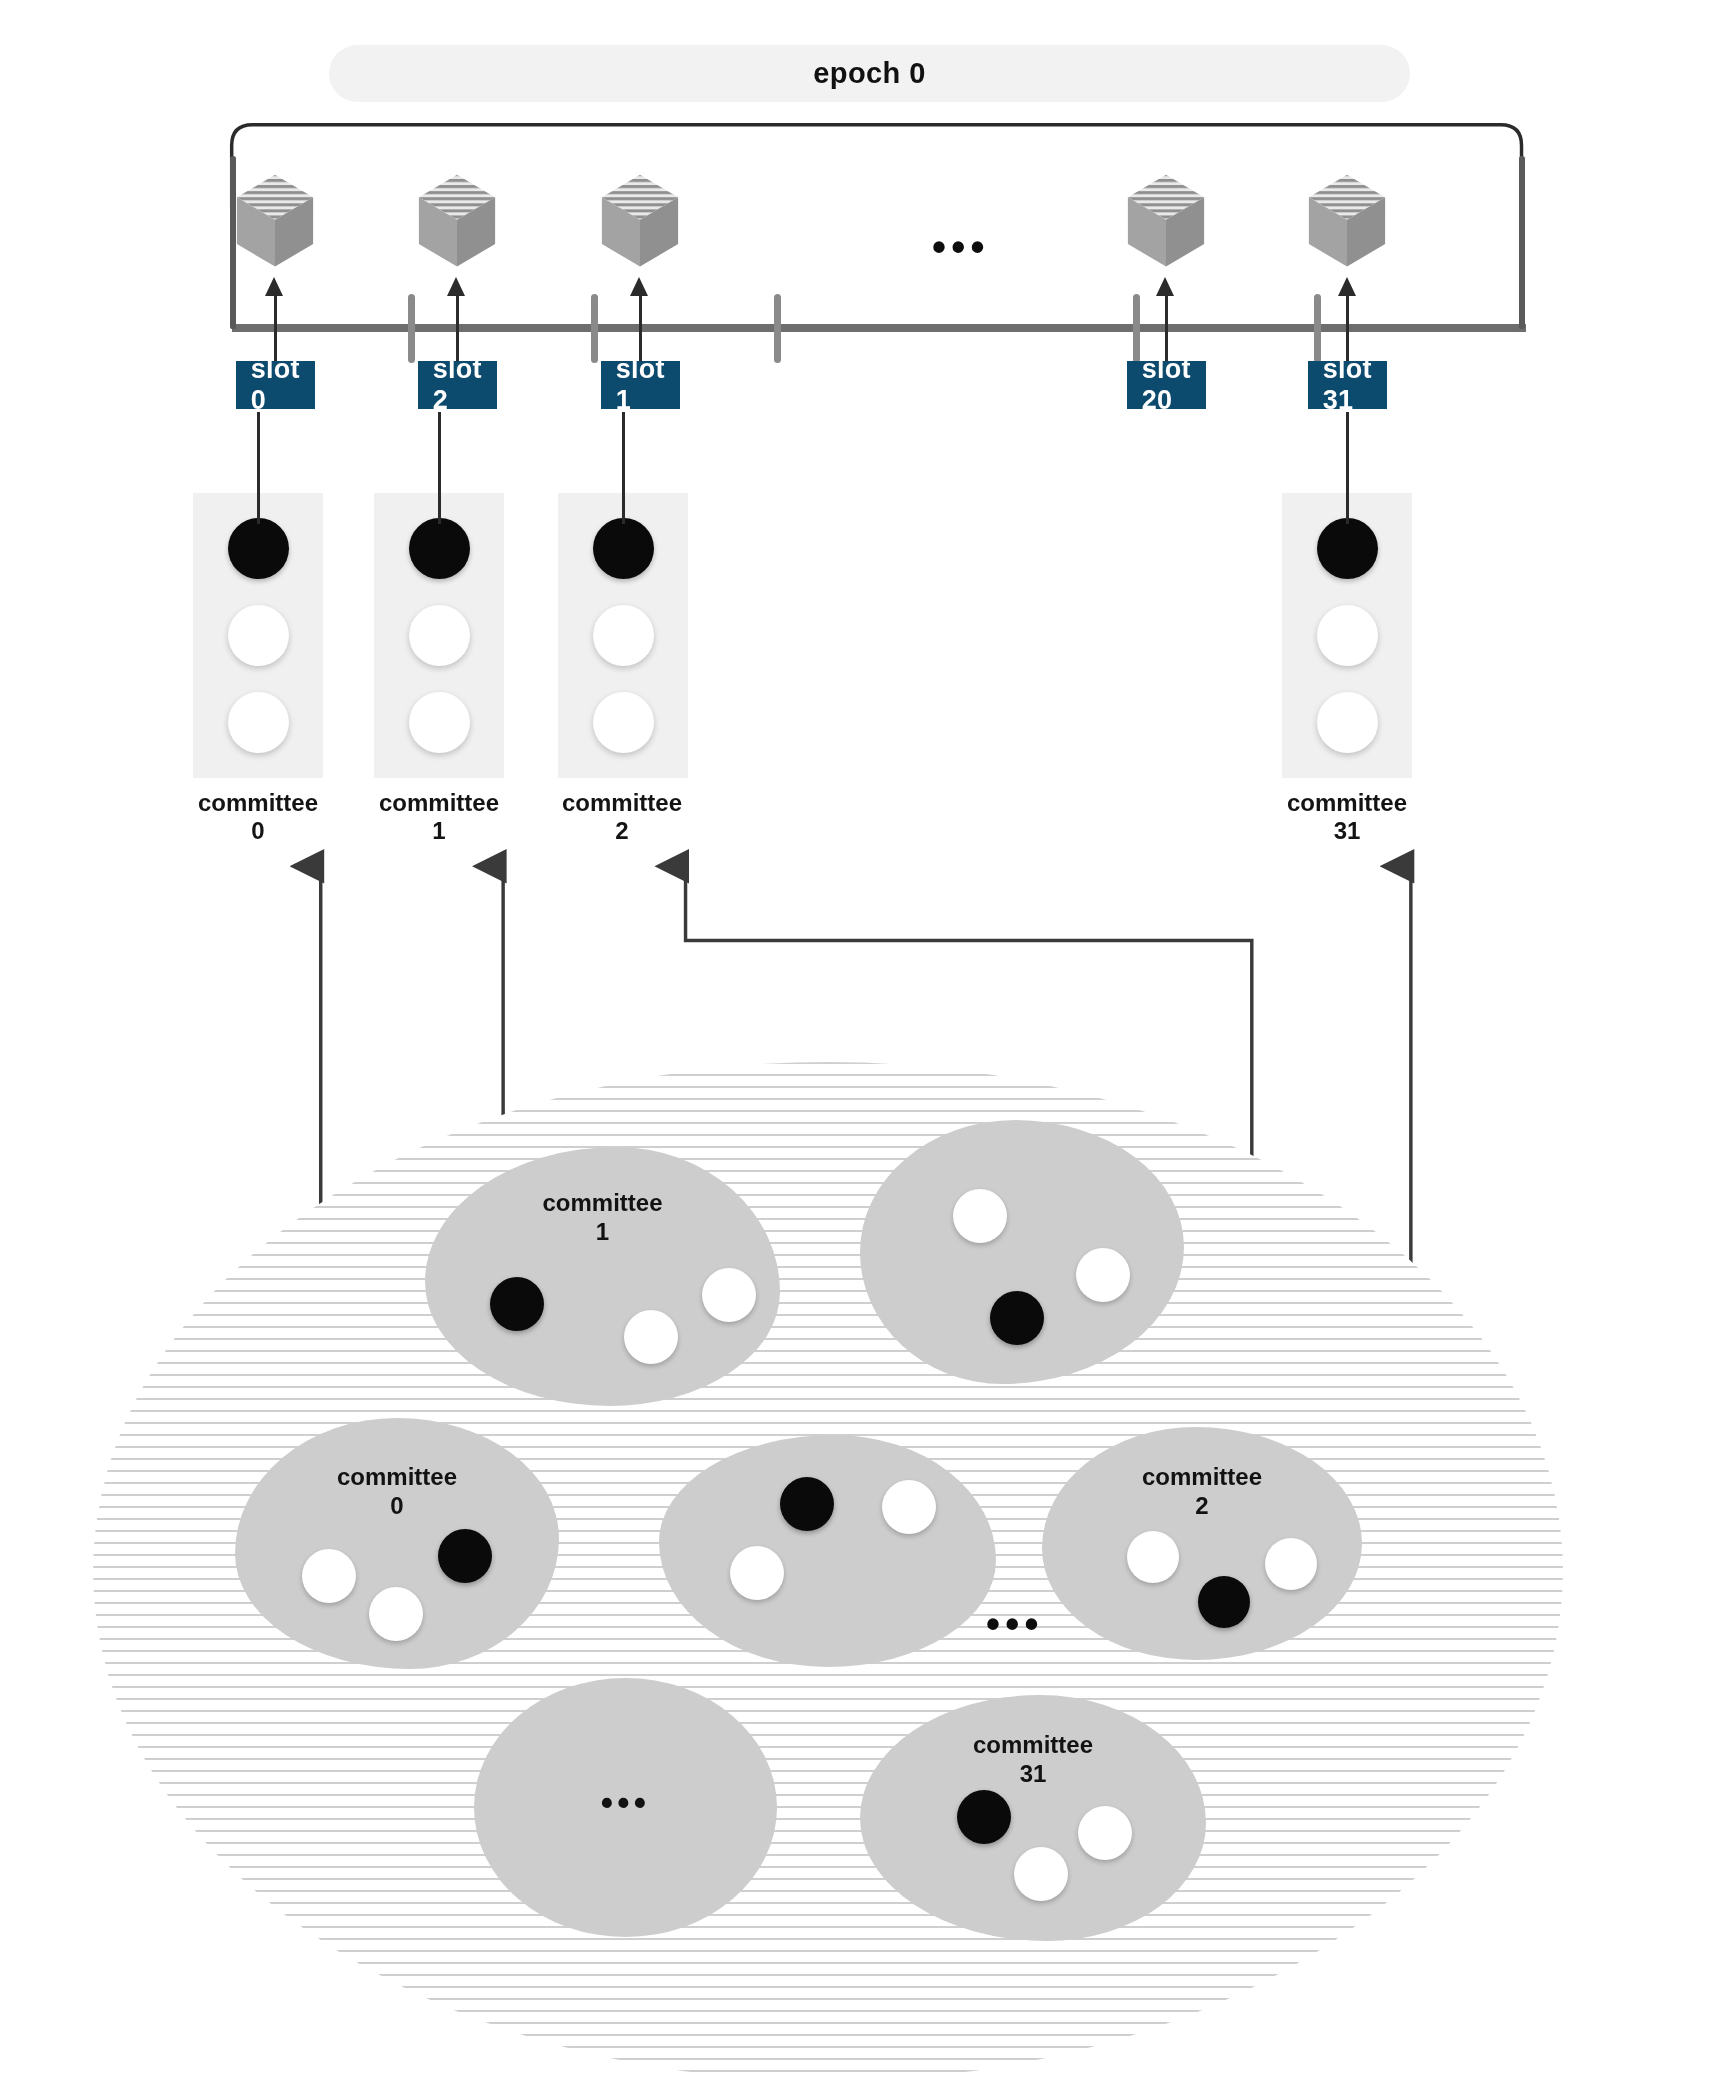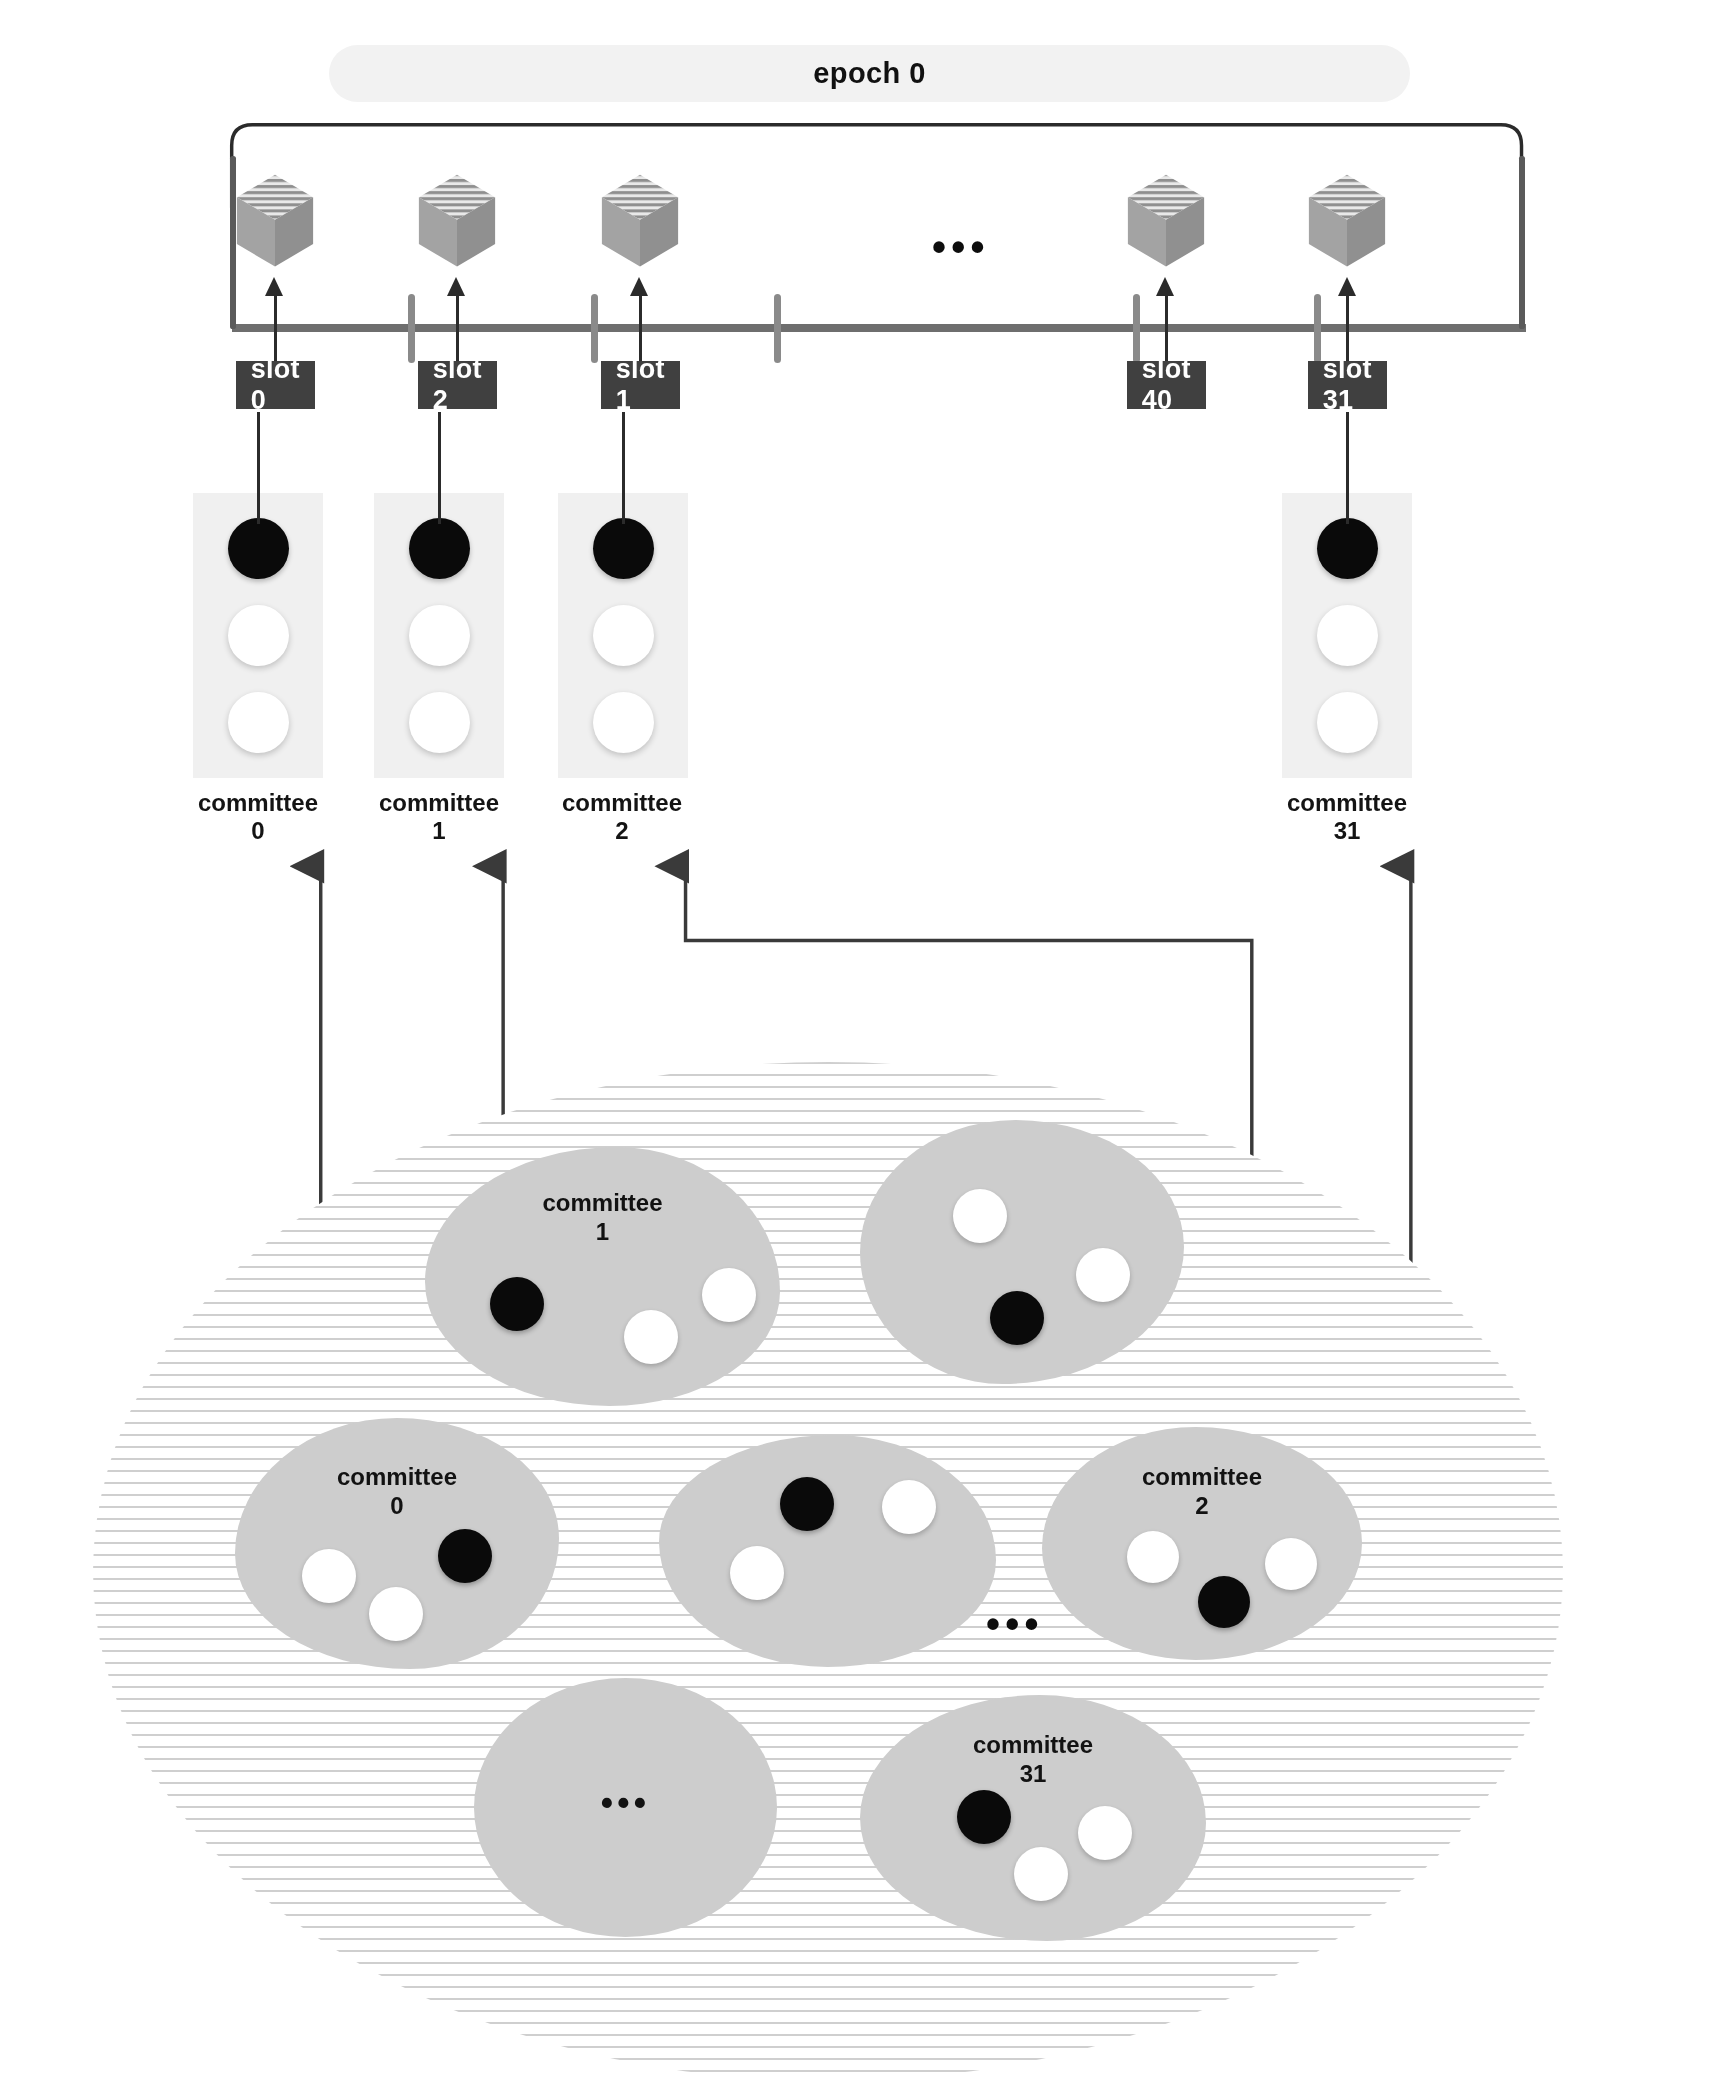--- a/index.html
+++ b/index.html
@@ -32,21 +32,21 @@
   .tick{
     width:7px; height:69px; background:#8a8a8a; border-radius:3.5px; top:294px;
   }
 
   
   .cube{width:80px; height:95px;}
   .cube svg{display:block;}
 
   
   .slot-chip{
-    height:48px; background:#404040; color:#ffffff;
+    height:48px; background:#0c4a6e; color:#ffffff;
     display:flex; align-items:center; justify-content:center;
     font-size:27px; font-weight:bold; padding:0 14.7px; letter-spacing:0.3px;
   }
 
   
   .v-conn{width:2.6px; background:#2b2b2b;}
   .arrow-up{
     width:0; height:0;
     border-left:9.5px solid transparent;
     border-right:9.5px solid transparent;
@@ -201,21 +201,21 @@
       </pattern>
     </defs>
     <polygon points="46,2 90,28 46,54 2,28" fill="url(#cstripe)"></polygon>
     <polygon points="2,28 46,54 46,108 2,82" fill="#a3a3a3"></polygon>
     <polygon points="90,28 46,54 46,108 90,82" fill="#909090"></polygon>
   </svg>
         </div>
         <div class="abs v-conn" style="left: 1165px; top: 294px; height: 93px;"></div>
         <div class="abs arrow-up" style="left: 1156px; top: 277px;"></div>
         <div class="abs slot-chip" style="top: 361px; left: 1127px;">
-          <span>slot 40</span>
+          <span>slot 20</span>
         </div>
       </div>
       <div class="abs" style="left: 0px; top: 0px;">
         <div class="abs cube" style="left: 1307px; top: 173px;">
           <svg width="80" height="97" viewBox="0 0 92 112">
     <defs>
       <pattern id="cstripe" width="6" height="7" patternUnits="userSpaceOnUse">
         <rect width="6" height="7" fill="#e9e9e9"></rect>
         <rect width="6" height="3.4" fill="#8f8f8f"></rect>
       </pattern>

